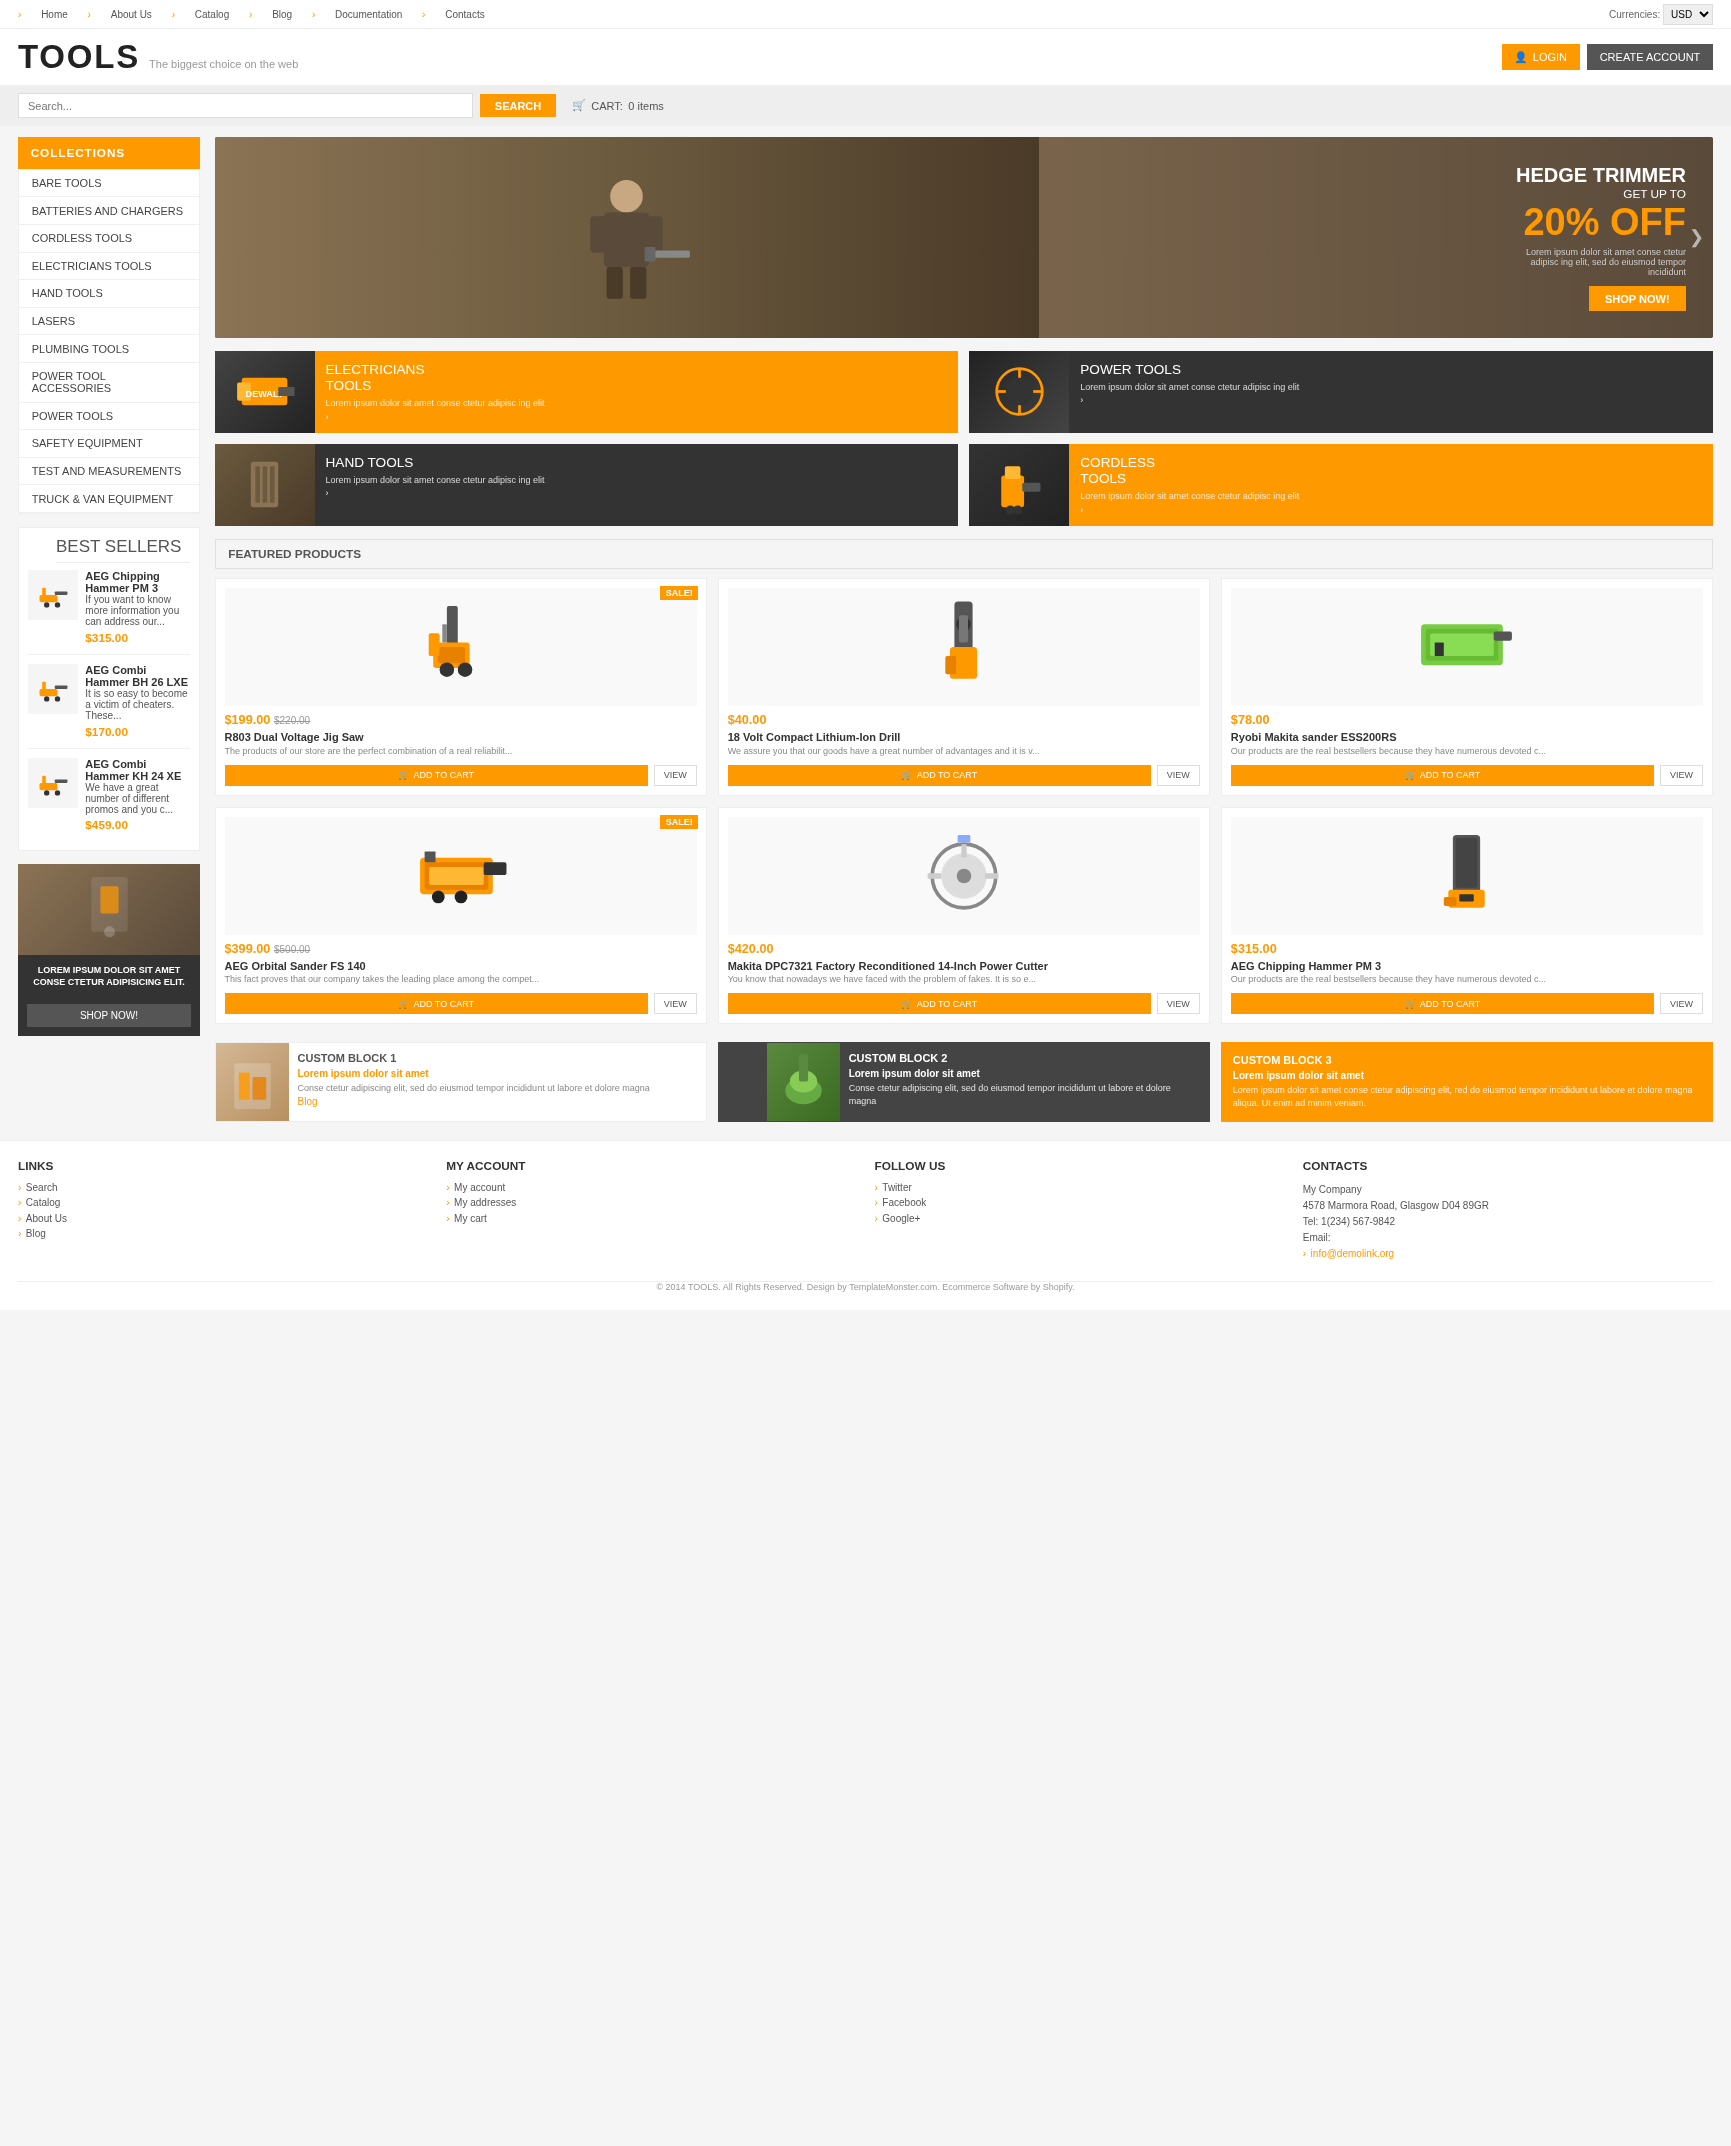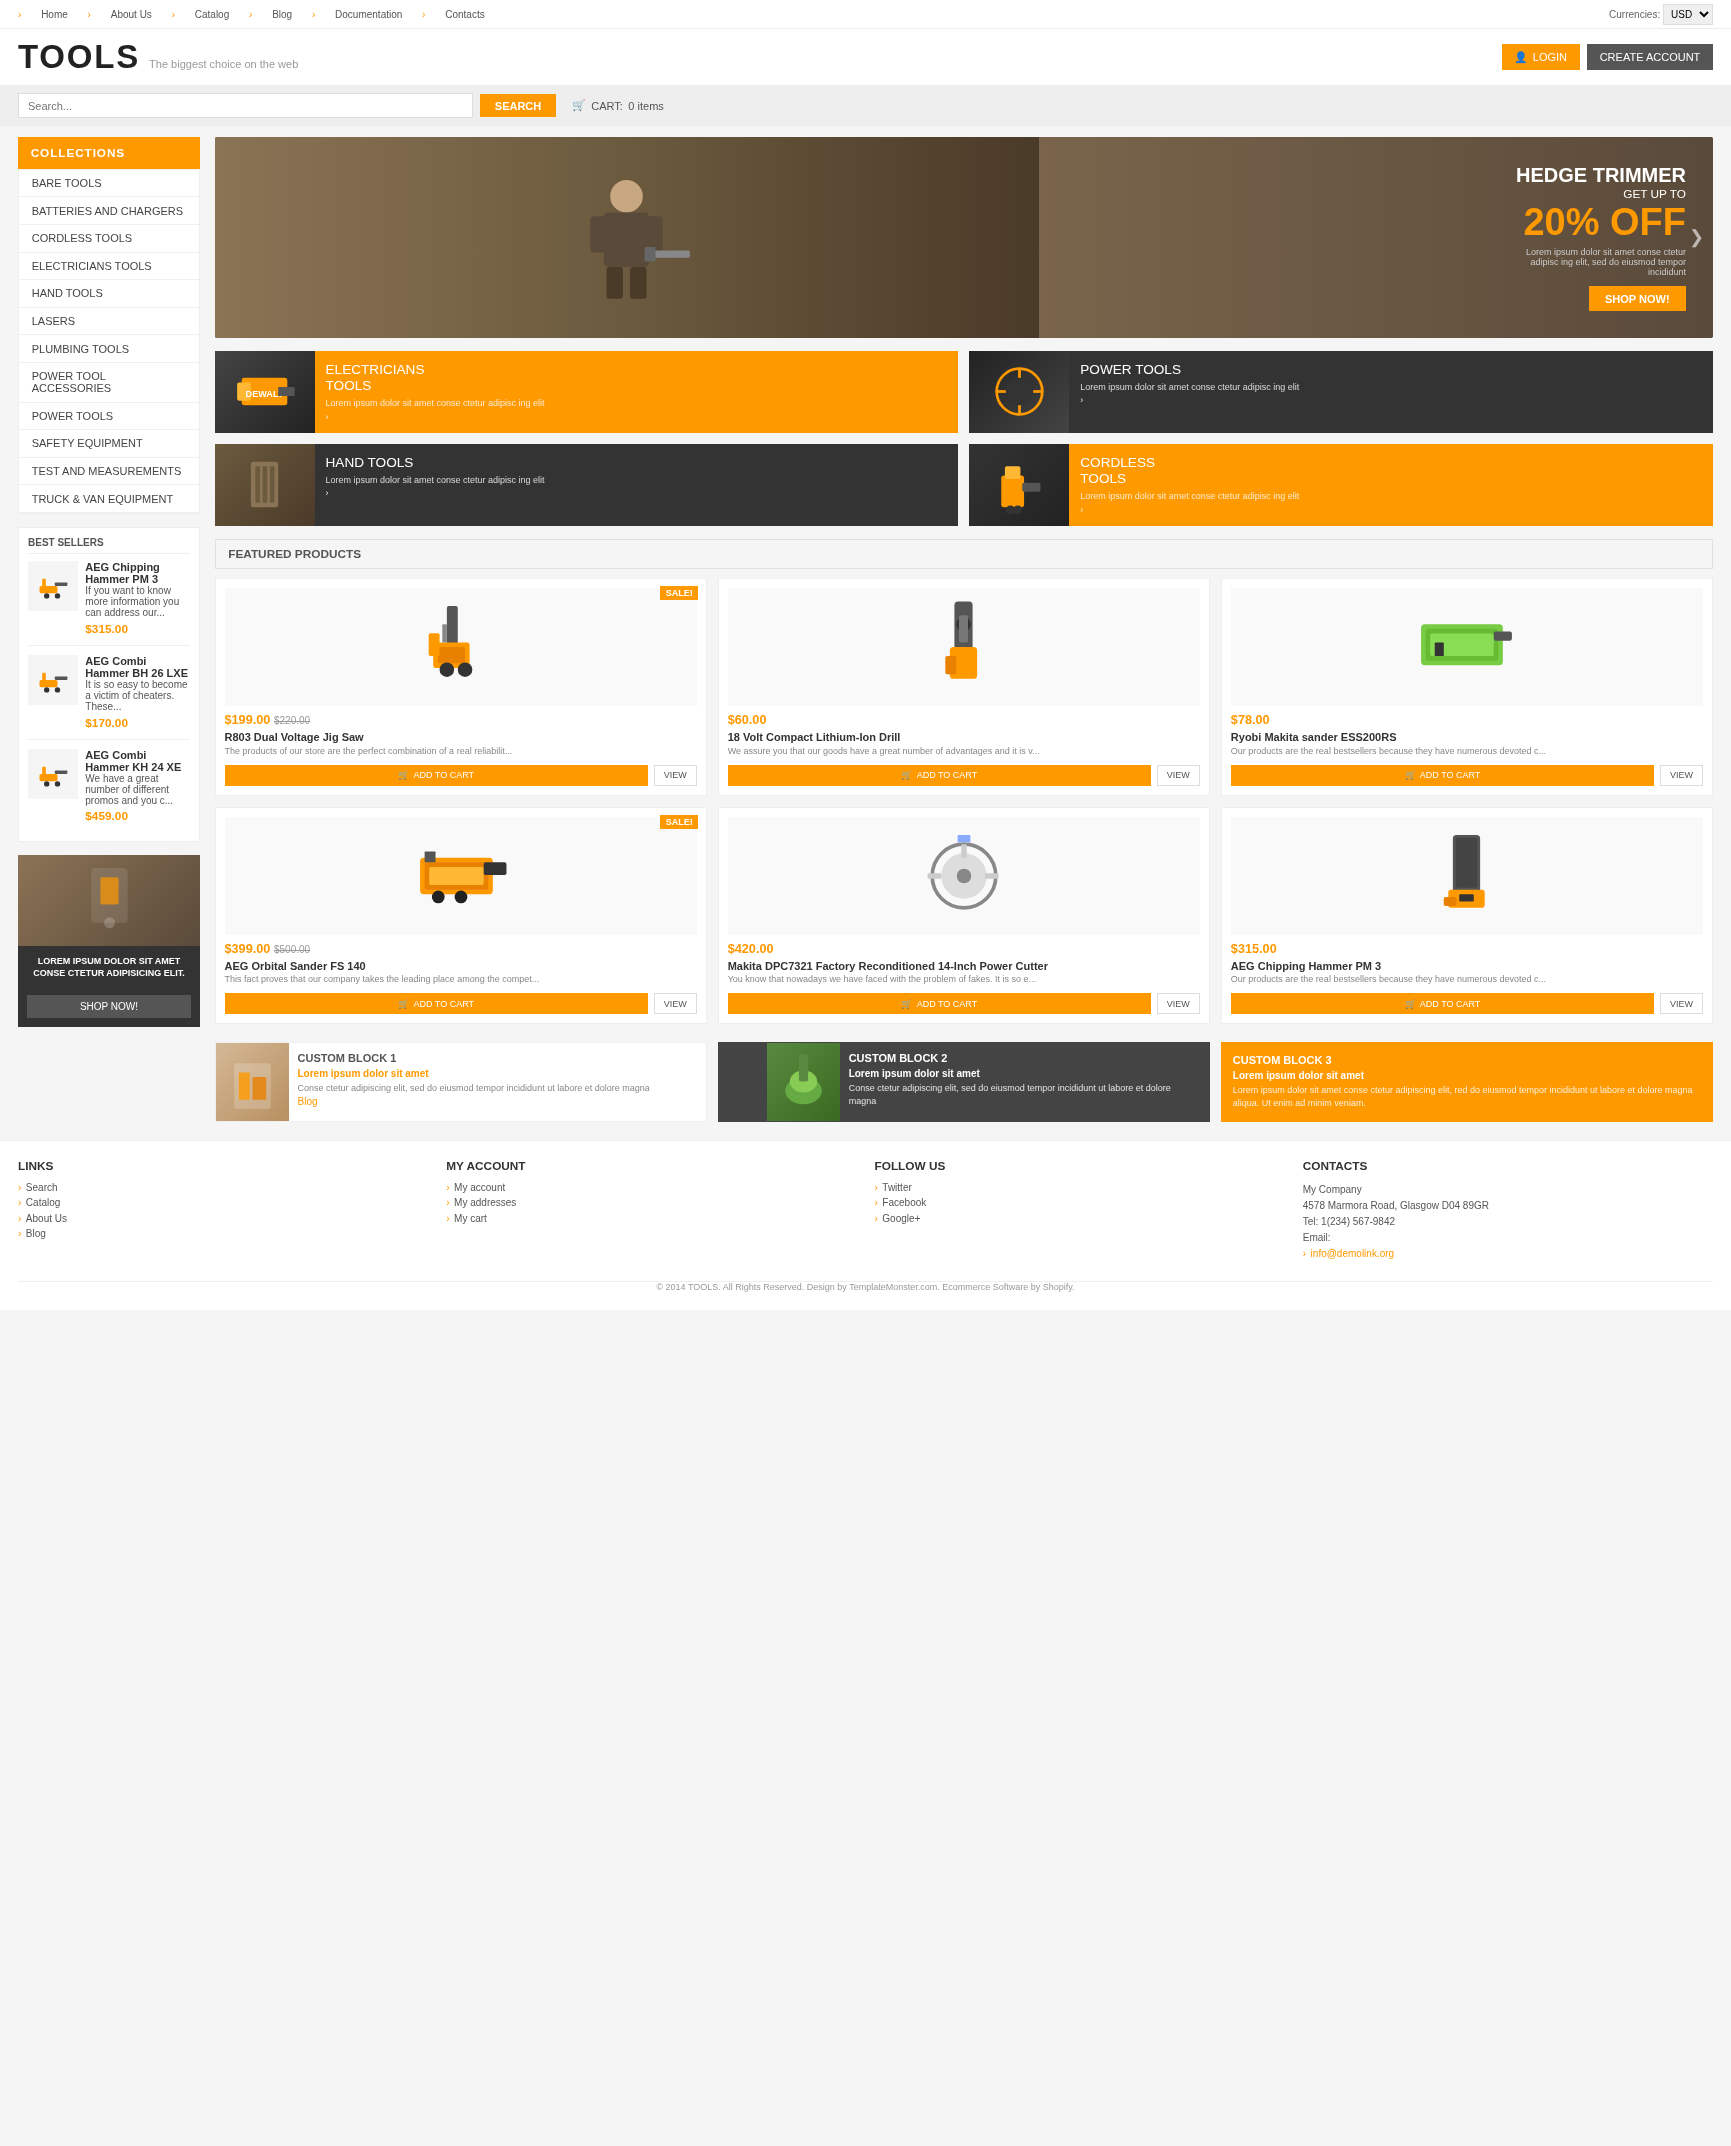--- a/index.html
+++ b/index.html
@@ -31,21 +31,21 @@
     
     .main-layout { display: flex; max-width: 100%; padding: 0 18px; gap: 14.5px; margin-top: 11px; }
 
     
     .sidebar { width: 182px; flex-shrink: 0; }
     .sidebar-collections { background: #f90; color: #fff; padding: 9px 12.7px; font-size: 11.8px; font-weight: bold; letter-spacing: 0.9px; }
     .sidebar-menu { background: #fff; border: 0.9px solid #eee; }
     .sidebar-menu a { display: block; padding: 7.3px 12.7px; font-size: 11px; color: #444; border-bottom: 0.9px solid #f0f0f0; }
 
     .best-sellers-box { background: #fff; border: 0.9px solid #eee; margin-top: 12.7px; padding: 9px; }
-    .best-sellers-title { font-size: 10px; font-weight: bold; color: #555; text-transform: uppercase; border-bottom: 0.9px solid #eee; padding-bottom: 5.5px; margin-bottom: 7.3px; }
+    .best-sellers-title { font-size: 17px; font-weight: normal; color: #555; text-transform: uppercase; border-bottom: 0.9px solid #eee; padding-bottom: 5.5px; margin-bottom: 7.3px; margin-left: 28px; }
     .bs-item { display: flex; gap: 7.3px; margin-bottom: 9px; padding-bottom: 9px; border-bottom: 0.9px solid #f0f0f0; }
     .bs-img { width: 50px; height: 50px; background: #f5f5f5; display: flex; align-items: center; justify-content: center; flex-shrink: 0; }
     .bs-img svg { width: 36px; height: 36px; }
     .bs-info { font-size: 10px; color: #555; }
     .bs-info .bs-name { font-weight: bold; color: #333; font-size: 11px; }
     .bs-info .bs-price { color: #f90; font-weight: bold; font-size: 11.8px; margin-top: 3.6px; }
 
     .promo-box { margin-top: 12.7px; background: #333; color: #fff; padding: 0; overflow: hidden; }
     .promo-box-img { width: 100%; height: 91px; background: linear-gradient(135deg, #8B7355 0%, #5a4a3a 100%); display: flex; align-items: center; justify-content: center; }
     .promo-box-text { padding: 9px; text-align: center; font-size: 9px; text-transform: uppercase; font-weight: bold; line-height: 1.4; }
@@ -381,21 +381,21 @@
         <div class="product-img-area">
           <svg width="91" height="100" viewBox="0 0 100 110" xmlns="http://www.w3.org/2000/svg">
             <rect x="40" y="5" width="20" height="55" rx="4" fill="#555"></rect>
             <rect x="35" y="55" width="30" height="35" rx="4" fill="#f90"></rect>
             <rect x="30" y="65" width="12" height="20" rx="2" fill="#e88000"></rect>
             <circle cx="50" cy="30" r="8" fill="#333"></circle>
             <rect x="45" y="20" width="10" height="30" rx="2" fill="#777"></rect>
           </svg>
         </div>
         <div style="display:flex;gap:3.6px;align-items:baseline;">
-          <span class="product-price-new">$60.00</span>
+          <span class="product-price-new">$40.00</span>
         </div>
         <div class="product-name">18 Volt Compact Lithium-Ion Drill</div>
         <div class="product-desc">We assure you that our goods have a great number of advantages and it is v...</div>
         <div class="product-actions">
           <button class="btn-add-cart">
             <span>🛒</span>
             <span>ADD TO CART</span>
           </button>
           <button class="btn-view">VIEW</button>
         </div>

